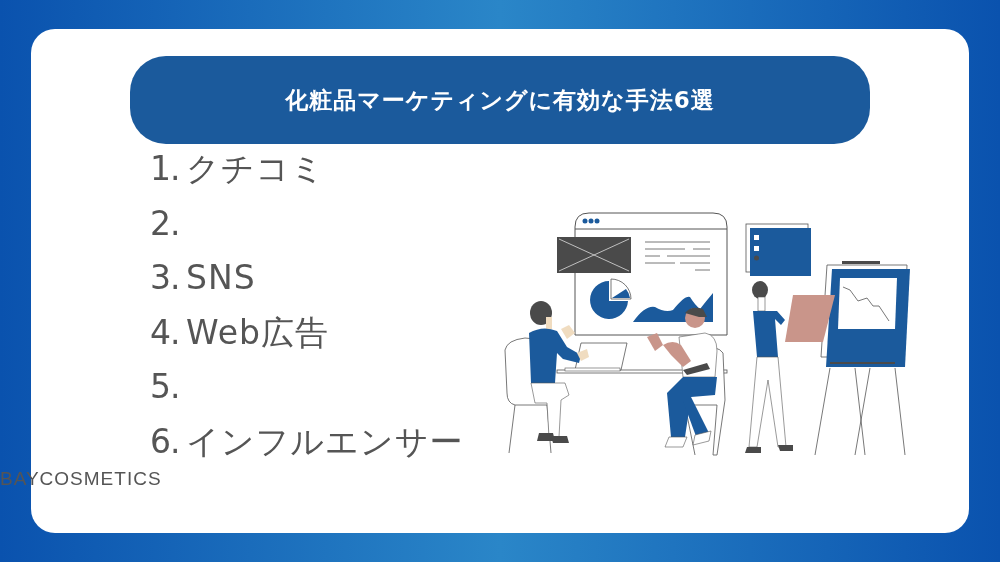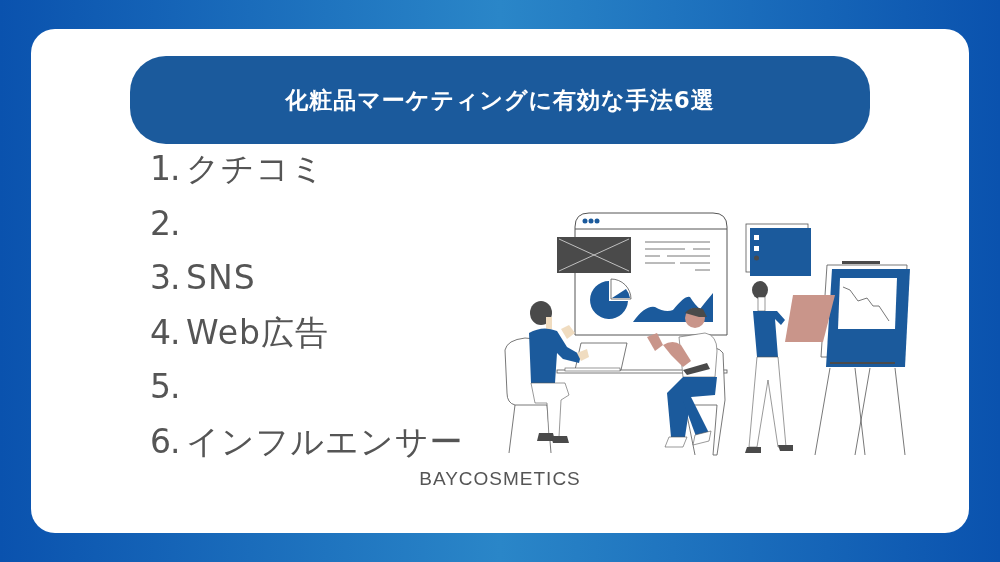--- a/index.html
+++ b/index.html
@@ -22,21 +22,21 @@
   .list { position:absolute; left:150px; top:142px; }
   .list-item {
     display:flex; align-items:baseline;
     height:54.5px; line-height:54.5px;
     font-size:33px; color:#555555; font-weight:500;
     white-space:nowrap;
   }
   .list-item .num { width:36px; letter-spacing:-1px; }
   .list-item .label { letter-spacing:1px; }
   .brand {
-    position:absolute; left:0; right:0; top:468px; text-align:center;
+    position:absolute; left:0; right:0; top:468px; text-align:left;
     font-size:19px; color:#555555; letter-spacing:1px;
     font-family: "Liberation Sans", sans-serif;
   }
   .illustration { position:absolute; left:495px; top:205px; width:430px; height:255px; }
 </style>
 </head>
 <body>
 
 <div class="card"></div>
 

